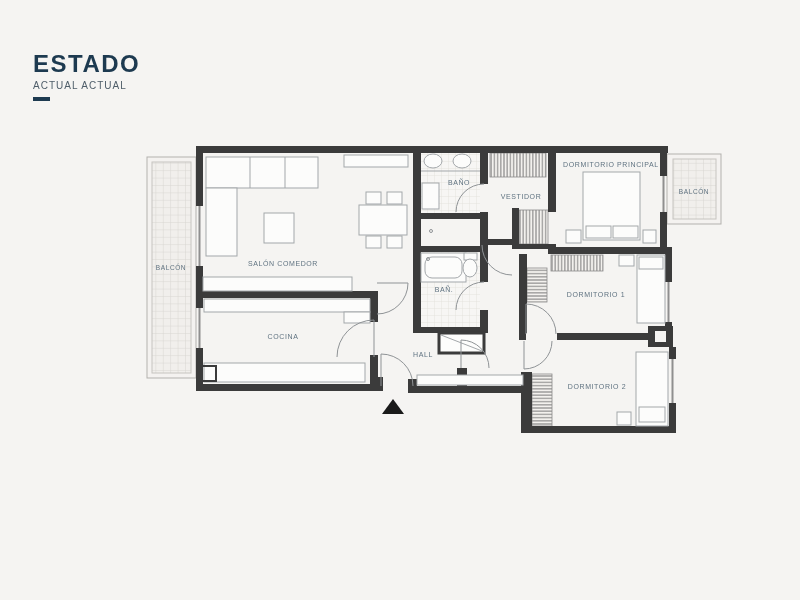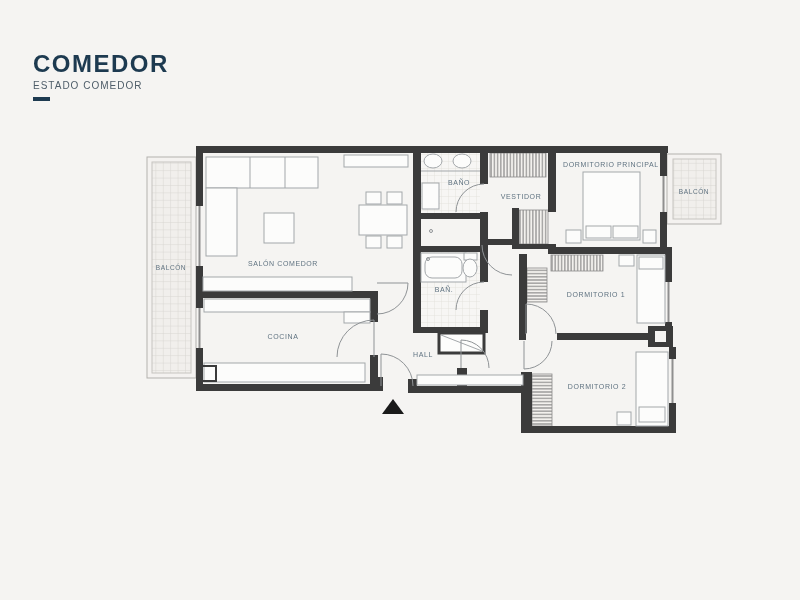--- a/index.html
+++ b/index.html
@@ -32,22 +32,22 @@
   .furn-line{stroke:#a3a7aa;stroke-width:1;fill:none;}
   .door{stroke:#8f9396;stroke-width:1;fill:none;}
   .window{stroke:#8f8f8f;stroke-width:2;fill:none;}
 </style>
 </head>
 <body>
 
 <div class="page">
 
   <div class="title-block">
-    <h1>COMEDOR</h1>
-    <div class="subtitle">ESTADO COMEDOR</div>
+    <h1>ESTADO</h1>
+    <div class="subtitle">ACTUAL ACTUAL</div>
     <div class="dash"></div>
   </div>
 
   <svg width="800" height="600" viewBox="0 0 800 600">
 
     <defs>
       <pattern id="balconyGrid" width="7.4" height="7.4" patternUnits="userSpaceOnUse">
         <rect width="7.4" height="7.4" fill="#f1efec"></rect>
         <path d="M7.4 0 L0 0 0 7.4" stroke="#d8d5d1" stroke-width="1" fill="none"></path>
       </pattern>

